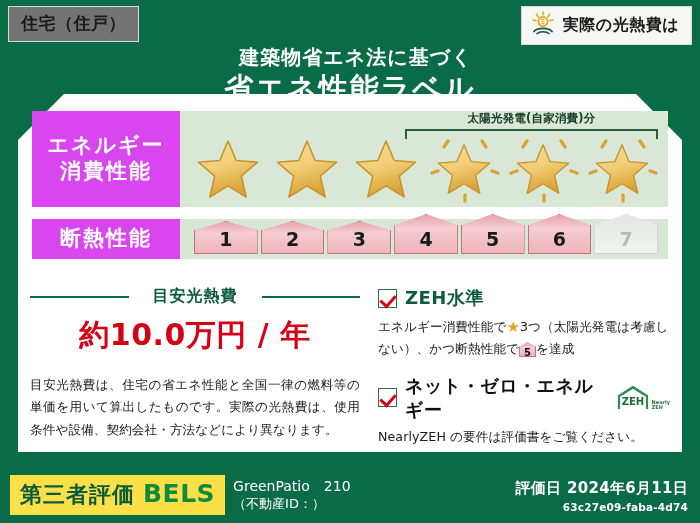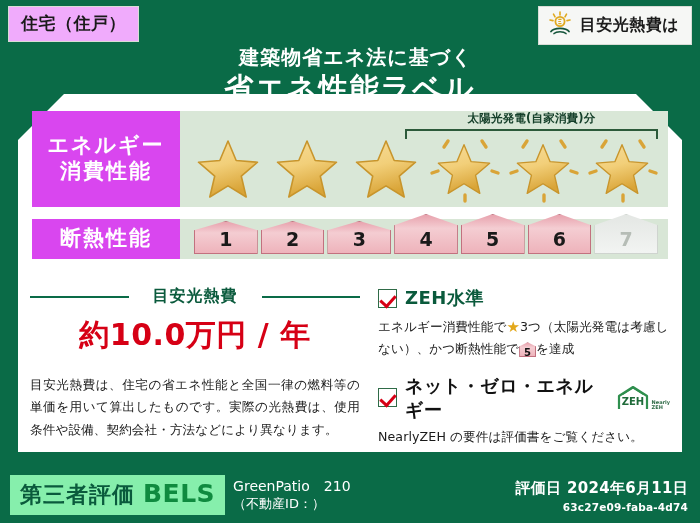--- a/index.html
+++ b/index.html
@@ -24,21 +24,21 @@
     left: 18px; top: 94px;
     width: 664px; height: 358px;
     background: #ffffff;
     clip-path: polygon(46px 0, 618px 0, 664px 46px, 664px 358px, 0 358px, 0 46px);
   }
 
   
   .tag-house {
     position: absolute;
     left: 8px; top: 6px;
-    background: #f0abfc;
+    background: #737373;
     border: 1px solid #d9dcd6;
     padding: 5px 12px 6px;
     font-size: 17px;
     font-weight: bold;
     color: #1a1a1a;
     letter-spacing: .5px;
     z-index: 6;
   }
 
   
@@ -221,21 +221,21 @@
   .zeh-logo { display: flex; align-items: flex-end; gap: 2px; margin-left: 4px; }
   .zeh-nearly { font-size: 5px; font-weight: bold; color: #2f6b47; line-height: 1.1; }
 
   
   .footer-left {
     position: absolute; left: 10px; bottom: 8px;
     display: flex; align-items: center; gap: 8px;
     z-index: 6;
   }
   .bels-box {
-    background: #86efac;
+    background: #fde047;
     padding: 4px 10px 5px;
     display: flex; align-items: baseline; gap: 8px;
   }
   .bels-box .jp { font-size: 22px; font-weight: bold; color: #0a5a3c; letter-spacing: 1px; }
   .bels-box .en { font-size: 25px; font-weight: bold; color: #0f8a3f; letter-spacing: .5px; }
   .prop-name { color: #ffffff; font-size: 14px; line-height: 1.25; }
   .prop-name .n2 { font-size: 13px; }
 
   .footer-right {
     position: absolute; right: 12px; bottom: 10px;
@@ -262,21 +262,21 @@
           <line x1="19.5" y1="3.2" x2="18" y2="5.8"></line>
           <line x1="3" y1="9" x2="6" y2="9.6"></line>
           <line x1="23" y1="9" x2="20" y2="9.6"></line>
         </g>
         <circle cx="13" cy="10.5" r="4.6" fill="none" stroke="#e0a91f" stroke-width="1.8"></circle>
         <path d="M11.3 8.4h3.2M11.3 10.5h2.6M11.3 12.6h3.2" stroke="#e0a91f" stroke-width="1.1"></path>
         <path d="M4 20.6c3-4.2 15-4.2 18 0" fill="none" stroke="#14543a" stroke-width="1.8" stroke-linecap="round"></path>
         <path d="M7 22.6c2.4-2.6 9.6-2.6 12 0" fill="none" stroke="#14543a" stroke-width="1.5" stroke-linecap="round"></path>
       </svg>
     </span>
-    <span class="txt">目安光熱費は</span>
+    <span class="txt">実際の光熱費は</span>
   </div>
 
   <div class="headline">
     <div class="sub">建築物省エネ法に基づく</div>
     <div class="main">省エネ性能ラベル</div>
   </div>
 
   <div class="row" id="row-energy">
     <div class="row-label">
       <span>エネルギー</span>

